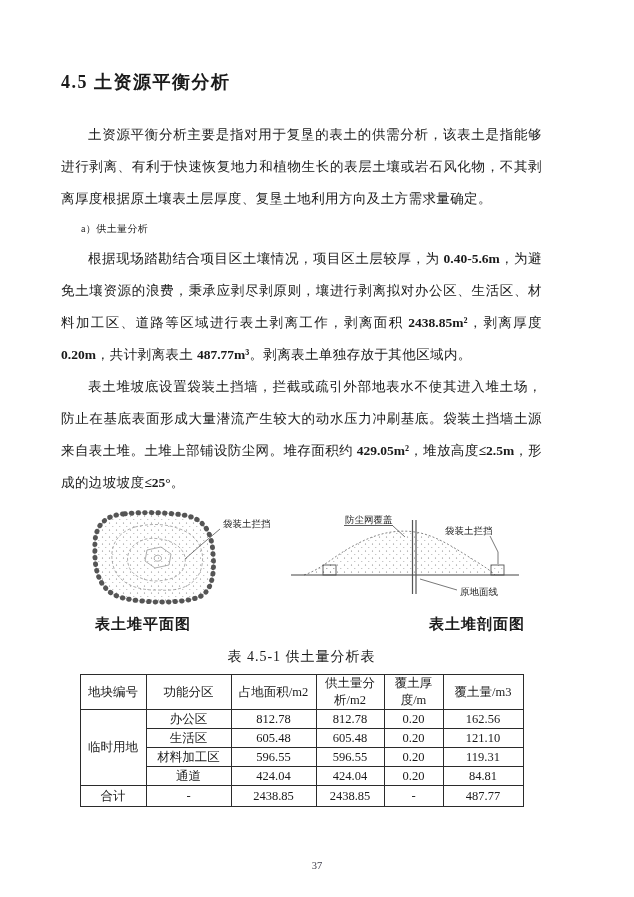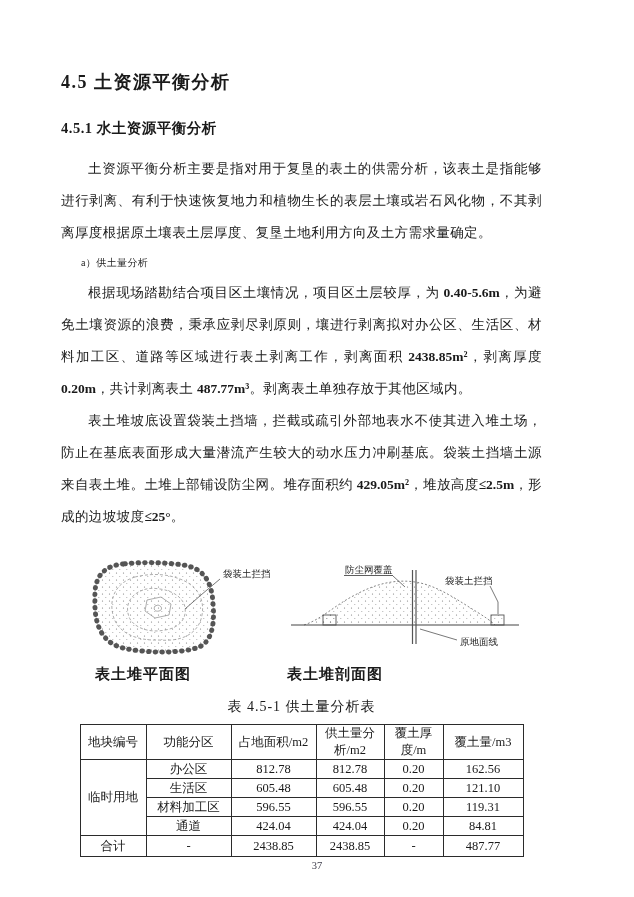--- a/index.html
+++ b/index.html
@@ -13,26 +13,26 @@
   .h1 { font-size:18px; font-weight:bold; letter-spacing:1.5px; margin:0 0 25px 0; }
   .h2 { font-size:14.5px; font-weight:bold; letter-spacing:0.5px; margin:0 0 15px 0; }
 
   .body-p {
     font-size:13.5px; line-height:32px; text-align:justify; text-justify:inter-character;
     margin:0; text-indent:2em; letter-spacing:0.4px;
   }
   .sub-item { font-size:10px; line-height:28px; margin:0; text-indent:2em; letter-spacing:0.4px; }
   .num-bold { font-weight:bold; letter-spacing:0; }
 
-  .figures { position:relative; height:130px; margin-top:24px; }
+  .figures { position:relative; height:130px; margin-top:8px; }
   .fig-plan { position:absolute; left:26px; top:0; width:225px; }
   .fig-section { position:absolute; left:226px; top:0; width:238px; }
   .fig-caption { font-weight:bold; font-size:15px; letter-spacing:1px; margin-top:4px; }
   .fig-plan .fig-caption { text-align:left; padding-left:8px; }
-  .fig-section .fig-caption { text-align:left; }
+  .fig-section .fig-caption { text-align:right; }
 
   .figure-caption { text-align:center; font-weight:bold; font-size:13.5px; margin-top:5px; letter-spacing:0.5px; }
   .table-caption { text-align:center; font-size:14px; margin:11px 0 8px 0; letter-spacing:1px; }
 
   table.supply { border-collapse:collapse; table-layout:fixed; width:443px; margin:0 auto; }
   table.supply th, table.supply td {
     border:1px solid #2b2b2b; font-weight:normal; font-size:12.5px;
     text-align:center; vertical-align:middle; padding:0 2px; overflow:hidden;
   }
   table.supply thead tr { height:31px; }
@@ -42,21 +42,20 @@
   .page-num { position:absolute; top:820px; left:0; width:634px; text-align:center; font-size:10.5px; color:#3c3c4a;margin-top:40px; }
 
   svg text { font-family:"Liberation Serif","DejaVu Serif",serif; fill:#222; }
 </style>
 </head>
 <body>
 
 <div class="page">
 
   <div class="h1">4.5 土资源平衡分析</div>
-  <div class="h2">4.5.1 水土资源平衡分析</div>
 
   <p class="body-p"><span>土资源平衡分析主要是指对用于复垦的表土的供需分析，该表土是指能够进行剥离、有利于快速恢复地力和植物生长的表层土壤或岩石风化物，不其剥离厚度根据原土壤表土层厚度、复垦土地利用方向及土方需求量确定。</span></p>
   <p class="sub-item">a）供土量分析</p>
   <p class="body-p"><span>根据现场踏勘结合项目区土壤情况，项目区土层较厚，为 </span><span class="num-bold">0.40-5.6m</span><span>，为避免土壤资源的浪费，秉承应剥尽剥原则，壤进行剥离拟对办公区、生活区、材料加工区、道路等区域进行表土剥离工作，剥离面积 </span><span class="num-bold">2438.85m²</span><span>，剥离厚度 </span><span class="num-bold">0.20m</span><span>，共计剥离表土 </span><span class="num-bold">487.77m³</span><span>。剥离表土单独存放于其他区域内。</span></p>
   <p class="body-p"><span>表土堆坡底设置袋装土挡墙，拦截或疏引外部地表水不使其进入堆土场，防止在基底表面形成大量潜流产生较大的动水压力冲刷基底。袋装土挡墙土源来自表土堆。土堆上部铺设防尘网。堆存面积约 </span><span class="num-bold">429.05m²</span><span>，堆放高度</span><span class="num-bold">≤2.5m</span><span>，形成的边坡坡度</span><span class="num-bold">≤25°</span><span>。</span></p>
 
   <div class="figures">
 
     <div class="fig-plan">
       <svg width="225" height="100" viewBox="0 0 225 100">

